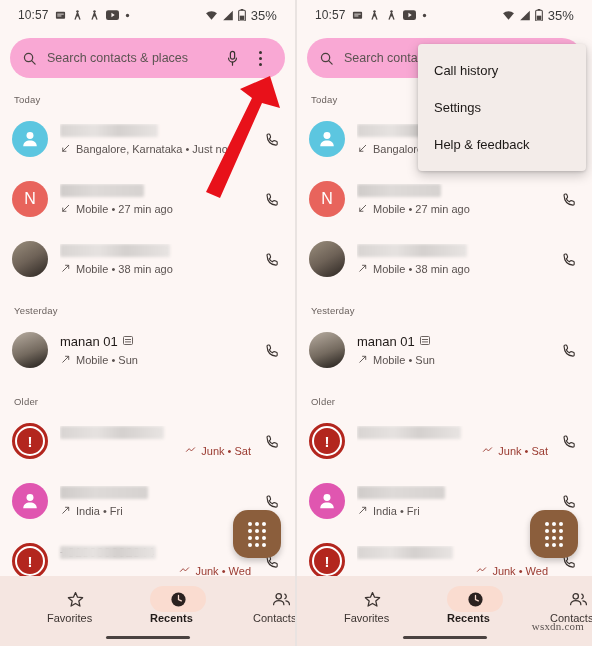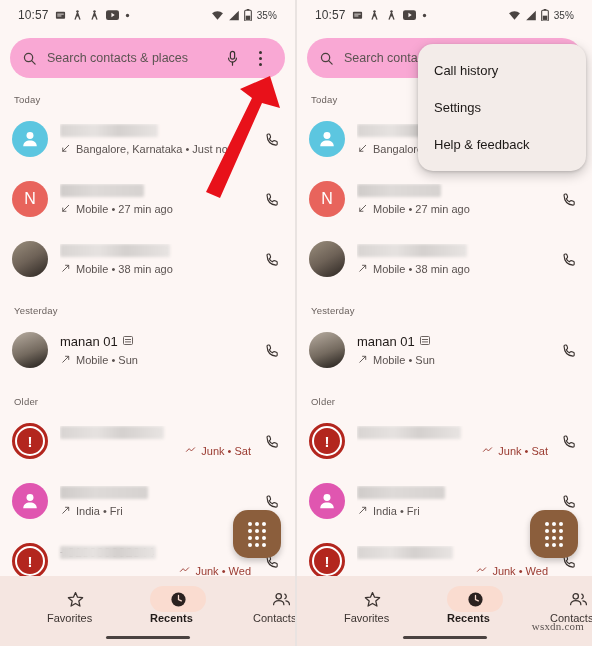--- a/index.html
+++ b/index.html
@@ -24,21 +24,21 @@
     height: 30px;
     display: flex; align-items: center;
     padding: 0 18px;
     font-size: 11.5px; color: #3c3c3c;
     letter-spacing: .1px;
   }
   .sb-left { display:flex; align-items:center; gap:6px; }
   .sb-time { font-size: 12px; color:#3a3a3a; font-weight: 400; }
   .sb-spacer { flex: 1; }
   .sb-right { display:flex; align-items:center; gap:4px; }
-  .sb-batt-pct { font-size: 10px; color:#3a3a3a; margin-left:1px; }
+  .sb-batt-pct { font-size: 13px; color:#3a3a3a; margin-left:1px; }
   .ic { display:inline-block; line-height:0; }
 
   
   .searchbar {
     margin: 8px 10px 0 10px;
     height: 40px;
     background: #f9a8d4;
     border-radius: 22px;
     display: flex; align-items: center;
     padding: 0 12px 0 12px;
@@ -171,21 +171,21 @@
     position:absolute; right: 8px; bottom: 14px;
     font-size: 11px; color:#5a5250; letter-spacing:.2px;
     font-family: "Liberation Serif", serif;
   }
 
   
   .overflow-menu {
     position:absolute; top: 44px; right: 6px;
     width: 168px;
     background: #f3ece9;
-    border-radius: 15px;
+    border-radius: 4px;
     box-shadow: 0 4px 12px rgba(0,0,0,.22), 0 1px 3px rgba(0,0,0,.14);
     padding: 8px 0;
     z-index: 30;
   }
   .menu-item {
     height: 37px; display:flex; align-items:center;
     padding: 0 16px;
     font-size: 13px; color: #1d1917;
   }
 

